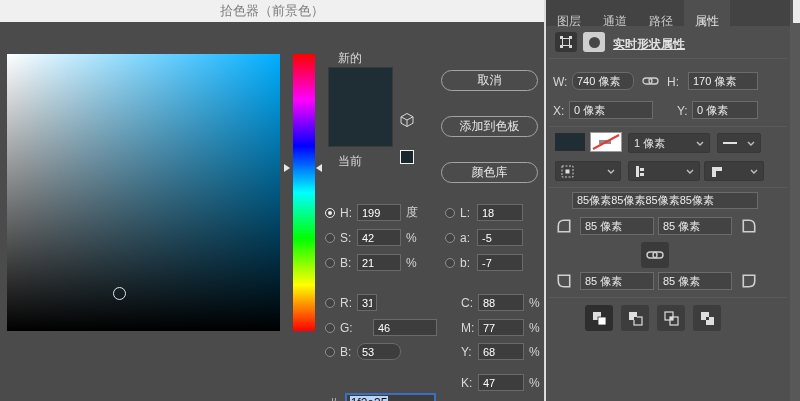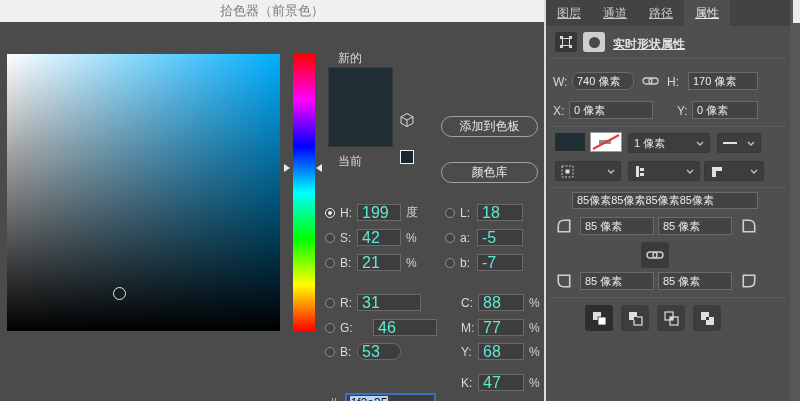--- a/index.html
+++ b/index.html
@@ -34,21 +34,21 @@
           border-radius:11px; background:transparent; color:#e9e9e9; font-size:12px;
           font-family:inherit; cursor:pointer; line-height:19px; text-align:center; }
 
   .vrow { position:absolute; display:flex; align-items:center; height:17px; }
   .radio { width:10px; height:10px; border-radius:50%; border:1px solid #909090; background:#424242;
            margin-right:5px; position:relative; flex:0 0 auto; }
   .radio.sel { border-color:#ededed; }
   .radio.sel::after { content:""; position:absolute; left:2px; top:2px; width:4px; height:4px;
                       border-radius:50%; background:#ededed; }
   .vlabel { color:#d9d9d9; font-size:12px; width:17px; flex:0 0 auto; }
-  .vinput { background:#3d3d3d; border:1px solid #6a6a6a; color:#5eead4; font-size:16px;
+  .vinput { background:#3d3d3d; border:1px solid #6a6a6a; color:#ffffff; font-size:11px;
             height:17px; padding:0 4px; font-family:inherit; }
   .vunit { color:#d3d3d3; font-size:12px; margin-left:5px; }
 
   .hexwrap { left:330px; top:371px; display:flex; align-items:center; }
   .hexfield { width:91px; height:20px; background:#3d3d3d; border:2px solid #3c6fc0; margin-left:8px;
               display:flex; align-items:center; padding-left:3px; }
   .hexsel { background:#b9d4f6; color:#101010; font-size:12px; padding:0 1px; }
 
   .checkbox { width:13px; height:13px; border:1px solid #939393; border-radius:2px; background:#424242; }
 
@@ -56,21 +56,21 @@
   .mini-swatch { left:400px; top:128px; width:14px; height:14px; border:1px solid #f2f2f2; }
 
   
   .sep-line { left:544px; top:0; width:2px; height:401px; background:#dcdcdc; }
   .panel { left:546px; top:0; width:244px; height:401px; background:#4f4f4f; }
   .gutter { left:790px; top:0; width:10px; height:401px; background:#585858; }
   .corner-lite { left:793px; top:0; width:7px; height:23px; background:#ececec; }
 
   .tabbar { position:absolute; left:0; top:0; width:244px; height:26px; background:#434343;
             display:flex; align-items:stretch; }
-  .tab { padding:0 11px; font-size:12px; color:#c9c9c9; line-height:26px; cursor:pointer;text-decoration:underline; }
+  .tab { padding:8px 11px; font-size:12px; color:#c9c9c9; line-height:26px; cursor:pointer; }
   .tab.active { background:#4f4f4f; color:#e8e8e8; }
 
   .tool-toggle { position:absolute; width:22px; height:20px; border-radius:3px; background:#363636;
                  display:flex; align-items:center; justify-content:center; }
   .mask-toggle { position:absolute; width:22px; height:20px; border-radius:3px; background:#cfcfcf;
                  display:flex; align-items:center; justify-content:center; }
   .mask-dot { width:11px; height:11px; border-radius:50%; background:#474747; }
   .panel-header { color:#e2e2e2; font-size:12px; font-weight:bold;text-decoration:underline; }
 
   .plabel { color:#d6d6d6; font-size:12px; }
@@ -125,20 +125,21 @@
 
     <div class="abs cube-btn" style="left:399px; top:90px;">
       <svg width="16" height="16" viewBox="0 0 16 16" fill="none" stroke="#d8d8d8" stroke-width="1">
         <polygon points="8,1.5 14,4.8 14,11.2 8,14.5 2,11.2 2,4.8"></polygon>
         <polyline points="2,4.8 8,8 14,4.8"></polyline>
         <line x1="8" y1="8" x2="8" y2="14.5"></line>
       </svg>
     </div>
     <div class="abs mini-swatch" style="background: rgb(24, 38, 45);"></div>
 
+    <button class="pill" style="top:48px;">取消</button>
     <button class="pill" style="top:140px;">颜色库</button>
     <button class="pill" style="top:94px;">添加到色板</button>
 
     <div class="vrow" style="left:325px; top:182px;">
       <span class="radio sel"></span>
       <span class="vlabel">H:</span>
       <input class="vinput" style="width: 44px;" value="199">
       <span class="vunit">度</span>
     </div>
     <div class="vrow" style="left:325px; top:207px;">
@@ -149,21 +150,21 @@
     </div>
     <div class="vrow" style="left:325px; top:232px;">
       <span class="radio"></span>
       <span class="vlabel">B:</span>
       <input class="vinput" style="width: 44px;" value="21">
       <span class="vunit">%</span>
     </div>
     <div class="vrow" style="left:325px; top:272px;">
       <span class="radio"></span>
       <span class="vlabel">R:</span>
-      <input class="vinput" style="width: 64px;" value="31">
+      <input class="vinput" style="width: 20px;" value="31">
       <span class="vunit"></span>
     </div>
     <div class="vrow" style="left:325px; top:297px;">
       <span class="radio"></span>
       <span class="vlabel">G:</span>
       <input class="vinput" style="width: 64px; margin-left: 16px;" value="46">
       <span class="vunit"></span>
     </div>
     <div class="vrow" style="left:325px; top:321px;">
       <span class="radio"></span>

